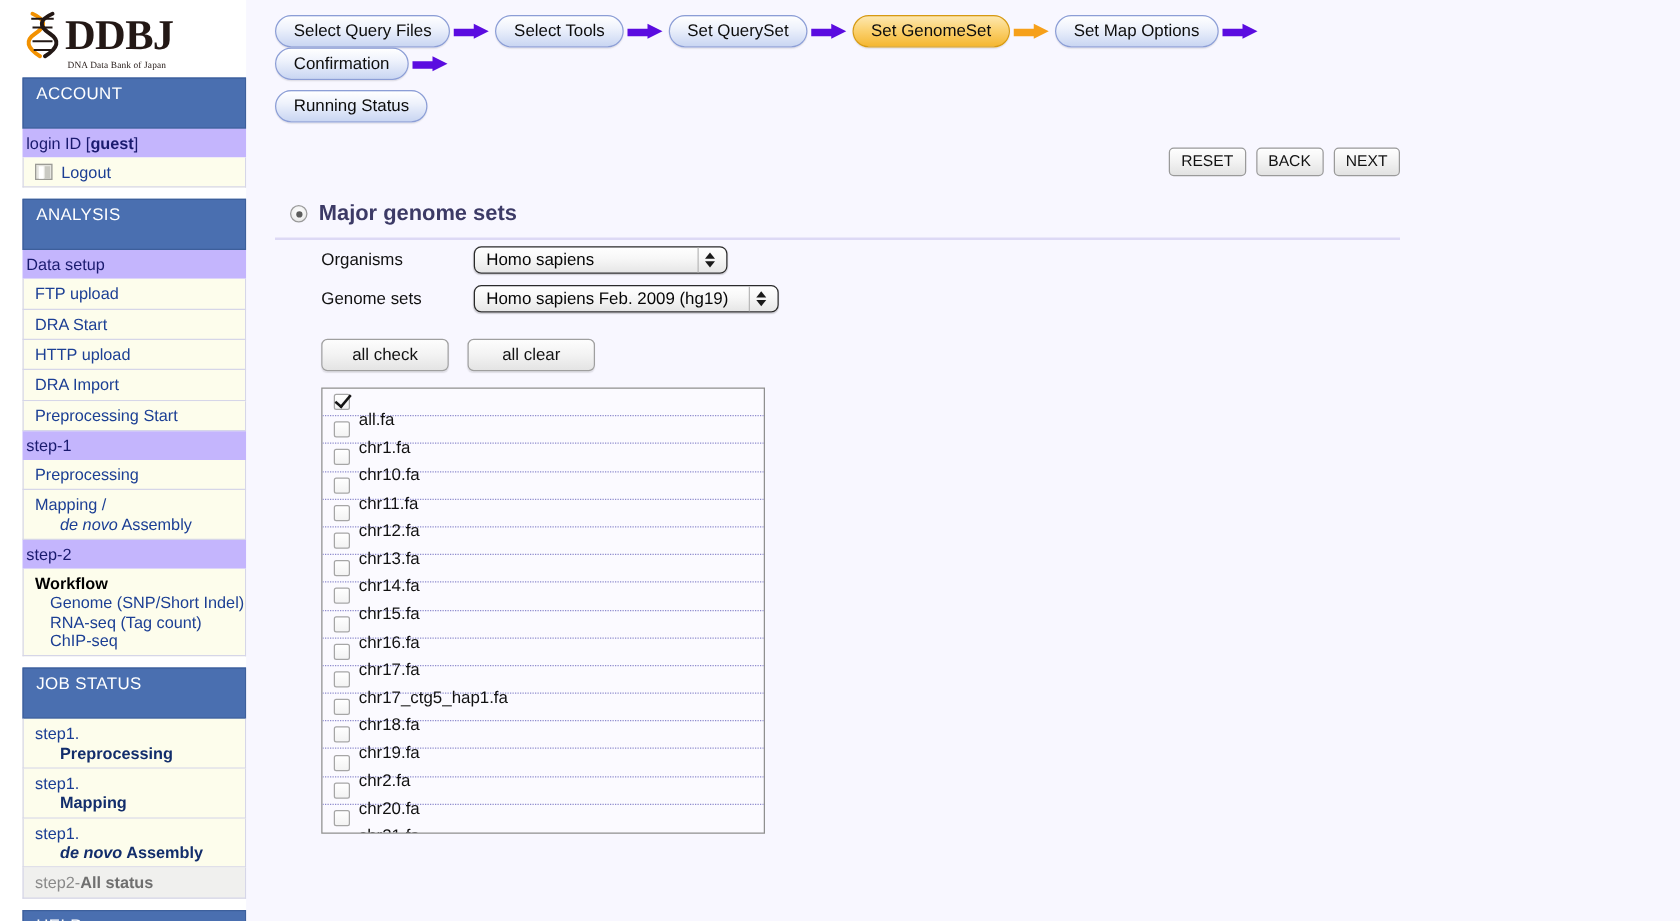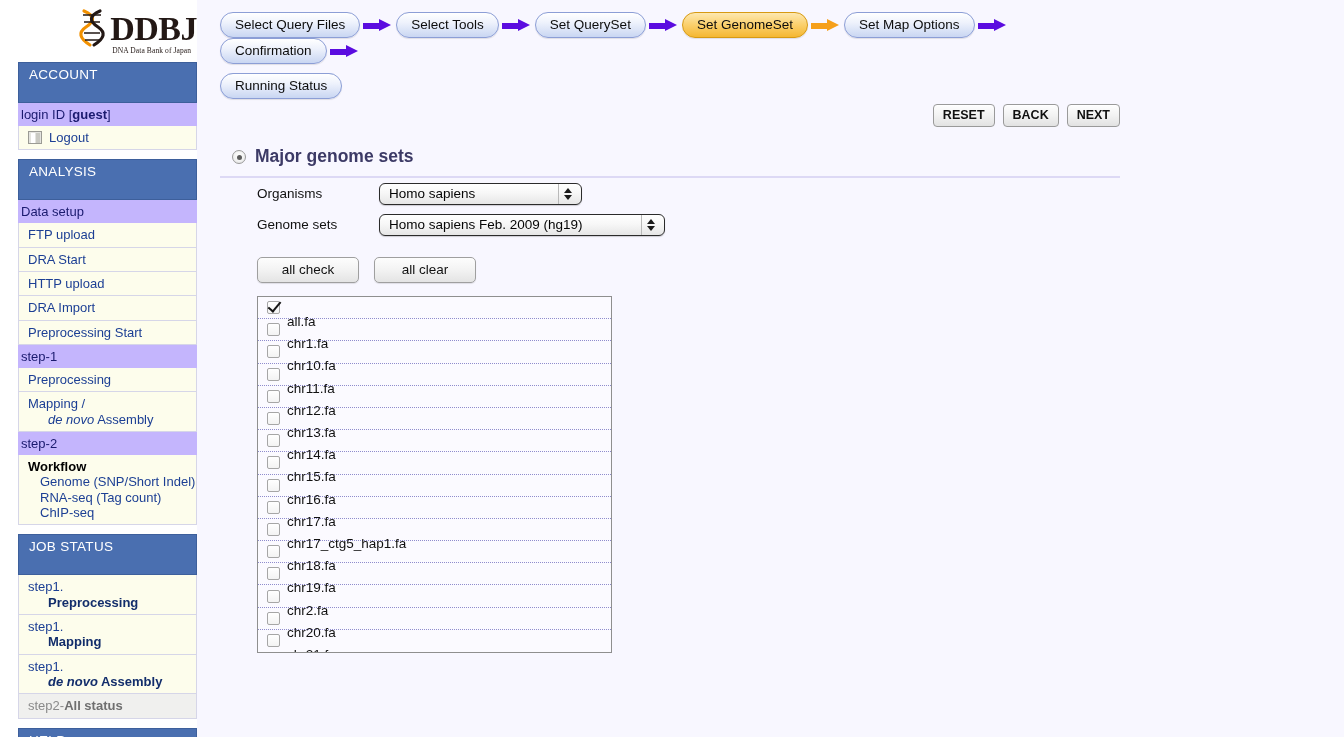--- a/index.html
+++ b/index.html
@@ -13,22 +13,22 @@
   body { position: relative; }
 
   
   #sidebar {
     position: absolute; left: 0; top: 0;
     width: 197px; height: 737px;
     background: #ffffff;
   }
   #logo-wrap {
     height: 62px;
-    display: flex; align-items: center; justify-content: flex-end;
-    padding-left: 8px;
+    display: flex; align-items: center; justify-content: flex-start;
+    padding-left: 20px;
     background: #ffffff;
   }
   #logo {
     display: flex; align-items: flex-end;
   }
   #logo-text { margin-left: 2px; }
   #logo-name {
     font-family: "Liberation Serif", serif;
     font-size: 34px; font-weight: bold; color: #231815;
     line-height: 0.95; letter-spacing: -0.5px;
@@ -141,25 +141,24 @@
     width: 900px; height: 45px;
     background: #4a6fb0;
     display: flex; align-items: center;
   }
   #page-title {
     color: #ffffff; font-size: 22.5px; font-weight: bold;
     padding-left: 13px; letter-spacing: 0.2px;
   }
 
   #topbtns {
-    margin: 10px 0 0 0;
+    margin: 24px 0 0 0;
     width: 923px;
     display: flex; justify-content: flex-end; gap: 8px;
     padding-right: 0;
-    font-weight: bold;
   }
   .gbtn {
     font-family: "Liberation Sans", sans-serif;
     font-size: 12.5px; color: #111;
     background: linear-gradient(to bottom, #fefefe 0%, #f2f2f2 50%, #e2e2e2 100%);
     border: 1px solid #9a9a9a;
     border-radius: 4px;
     padding: 3px 9px 4px 9px;
     box-shadow: 0 1px 0 rgba(255,255,255,0.8) inset;
   }
@@ -214,21 +213,21 @@
   .msel .arrows .up, .msel .arrows .dn { width:0;height:0; }
   .msel .arrows .up {
     border-left: 4px solid transparent; border-right: 4px solid transparent;
     border-bottom: 5px solid #1a1a1a;
   }
   .msel .arrows .dn {
     border-left: 4px solid transparent; border-right: 4px solid transparent;
     border-top: 5px solid #1a1a1a;
   }
   #sel-organism { width: 203px; }
-  #sel-genome   { width: 286px; }
+  #sel-genome   { width: 244px; }
 
   #acbtns {
     display: flex; gap: 15px; padding-left: 37px; margin-top: 17px;
   }
   .wbtn {
     font-size: 13.5px; color: #111;
     background: linear-gradient(to bottom, #fdfdfd 0%, #f3f3f3 48%, #e4e4e4 100%);
     border: 1px solid #9f9f9f; border-radius: 5px;
     padding: 4px 0 5px 0; width: 102px; text-align: center;
     box-shadow: 0 1px 1px rgba(0,0,0,0.10);

